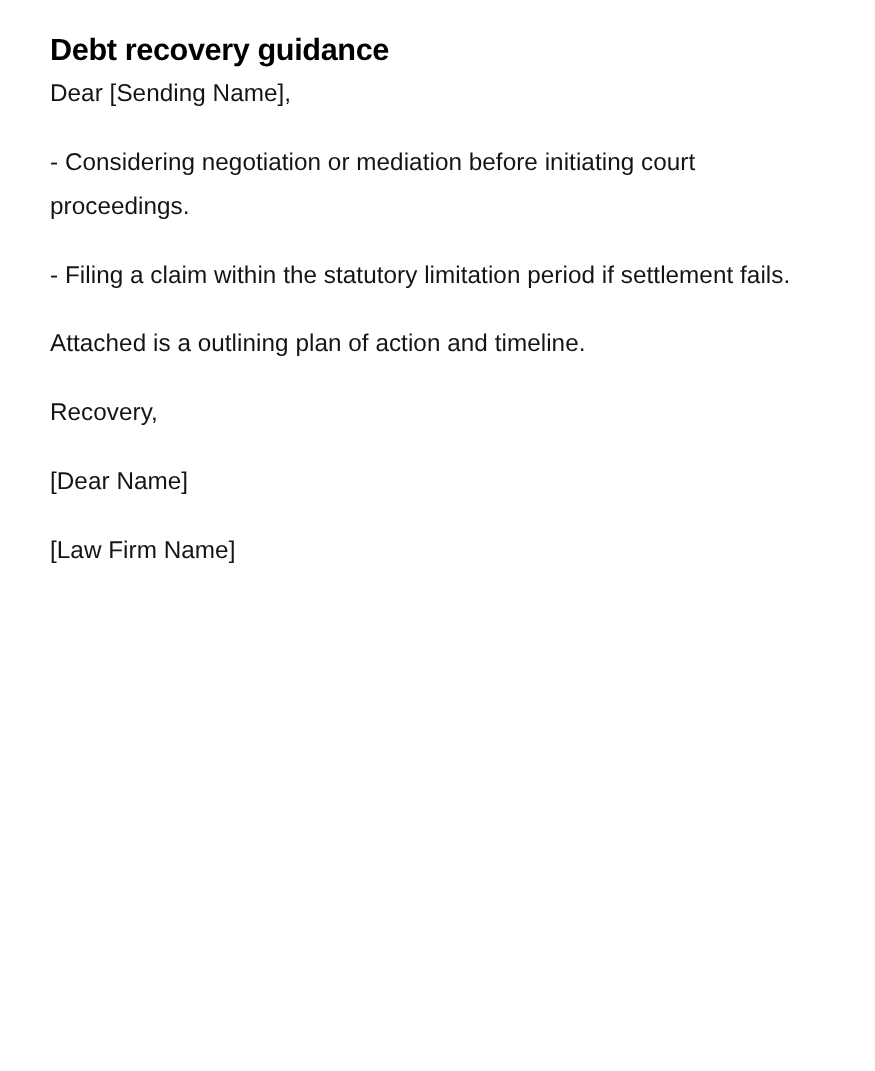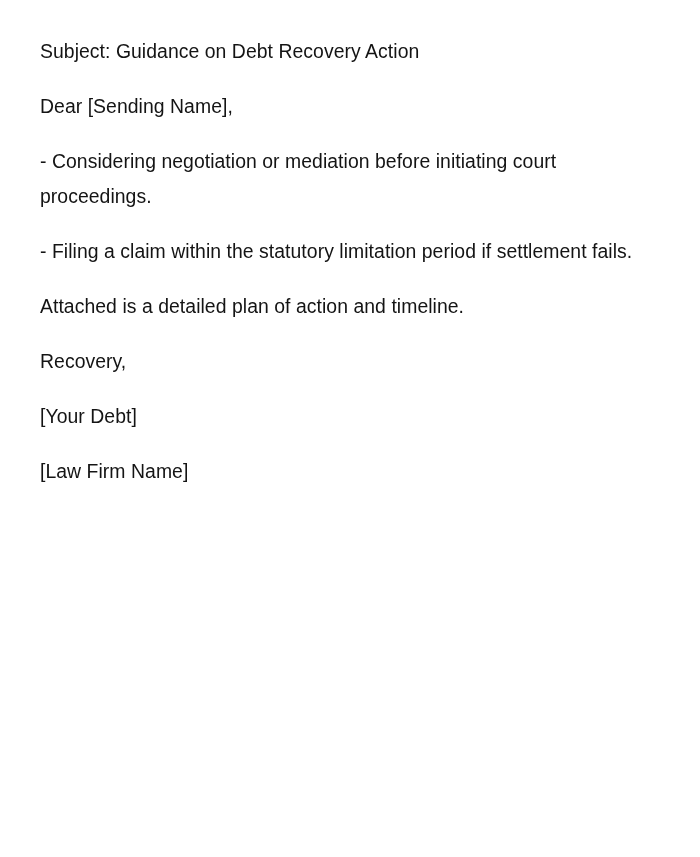--- a/index.html
+++ b/index.html
@@ -35,21 +35,21 @@
       color: #141414;
       letter-spacing: 0.05px;
     }
     .subject { margin-top: 10px; }
     .para + .para { margin-top: 20px; }
   </style>
 </head>
 <body>
 
 <div class="doc">
-  <p class="para subject">Subject: Guidance on Debt Recovery Action</p>
+  <h1 class="title">Debt recovery guidance</h1>
   <p class="para">Dear [Sending Name],</p>
   <p class="para">- Considering negotiation or mediation before initiating court proceedings.</p>
   <p class="para">- Filing a claim within the statutory limitation period if settlement fails.</p>
-  <p class="para">Attached is a detailed plan of action and timeline.</p>
+  <p class="para">Attached is a outlining plan of action and timeline.</p>
   <p class="para">Recovery,</p>
-  <p class="para">[Your Debt]</p>
+  <p class="para">[Dear Name]</p>
   <p class="para">[Law Firm Name]</p>
 </div>
 
 </body></html>

